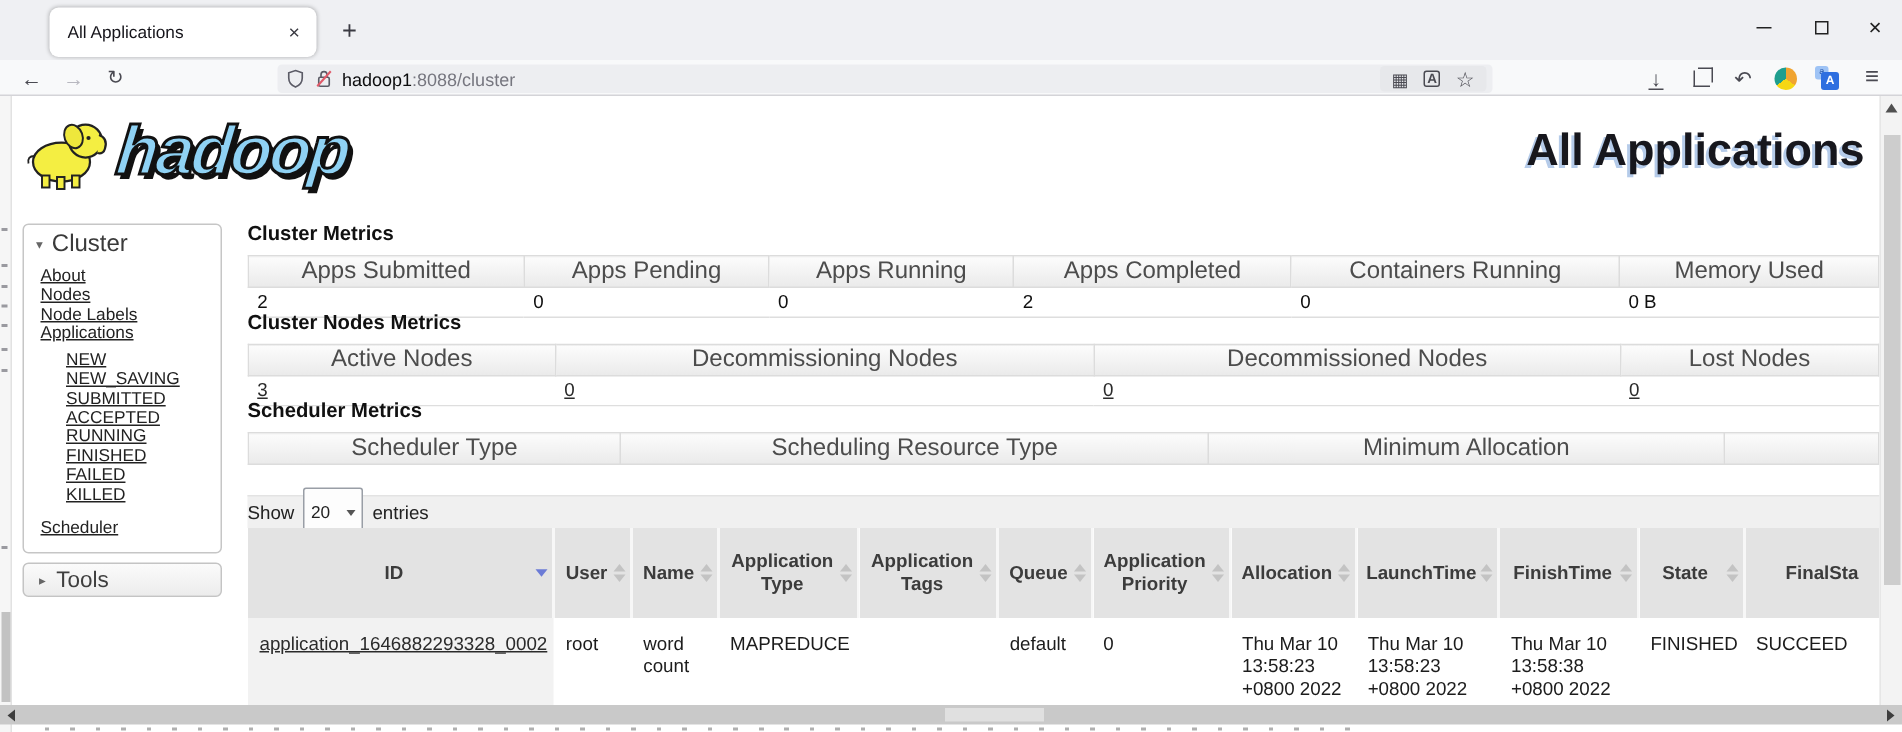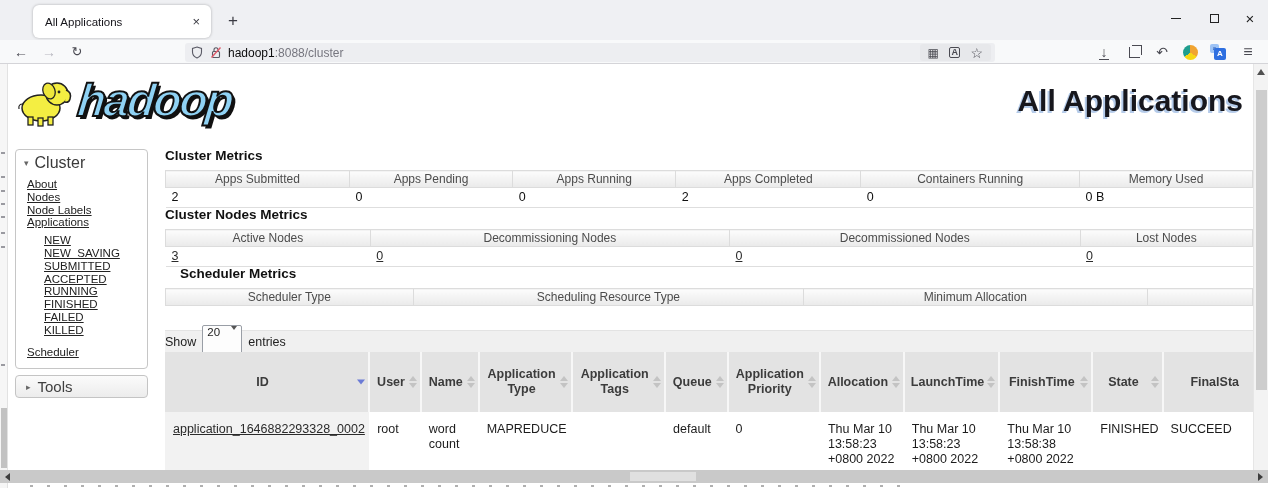--- a/index.html
+++ b/index.html
@@ -72,31 +72,31 @@
   .sched { padding-left:11px; margin-top:9px; }
   .tools-bar { margin-top:6px; height:23px; border:1px solid #c4c4c4; border-radius:4px;
                background:linear-gradient(#fbfbfb,#ececec); display:flex; align-items:center; gap:7px;
                padding-left:10px; font-size:15px; color:#3f3f3f; }
 
   
   .sec-title { left:165px; font-size:13.5px; font-weight:bold; color:#111; }
   .tblwrap { left:165px; width:1088px; overflow:hidden; }
   table.mt { border-collapse:collapse; table-layout:fixed; }
   .mt th { background:linear-gradient(#fcfcfc,#eaeaea); border:1px solid #dcdcdc; font-weight:normal;
-           color:#4c4c4c; font-size:12px; height:17px; padding:1px 3px; text-align:center; white-space:nowrap; overflow:hidden; }
+           color:#4c4c4c; font-size:16px; height:17px; padding:1px 3px; text-align:center; white-space:nowrap; overflow:hidden; }
   .mt td { background:#fff; border-bottom:1px solid #dedede; font-size:12.5px; color:#101010;
            padding:2px 4px 3px 6px; white-space:nowrap; overflow:hidden; }
   .mt td a { color:#2b2b2b; text-decoration:underline; cursor:pointer; }
 
   
   .showbar { left:165px; top:330px; width:1088px; height:22px; background:#f0f0f0;
              border-top:1px solid #e3e3e3; display:flex; align-items:center; gap:6px;
              padding-left:0; font-size:12.5px; color:#222; }
   .pgsel { width:40px; height:34px; border:1px solid #999ea6; border-radius:2px; background:#fdfdfd;
-           display:flex; align-items:flex-start; justify-content:space-between; padding:0 4px; font-size:11.5px; }
+           display:flex; align-items:center; justify-content:space-between; padding:0 4px; font-size:11.5px; }
   .chev-dn { width:0; height:0; border-left:3.5px solid transparent; border-right:3.5px solid transparent;
              border-top:4px solid #555; }
 
   
   table.apps { border-collapse:collapse; table-layout:fixed; }
   .apps th { position:relative; height:60px; background:#e3e3e3; color:#3c3c3c; font-size:12.5px;
              font-weight:bold; text-align:center; vertical-align:middle; padding:0 14px 0 6px;
              border-left:2px solid #f7f7f7; line-height:15px; }
   .apps th:first-child { border-left:none; }
   .apps th.left-th { text-align:right; padding-left:14px; }
@@ -305,21 +305,21 @@
       <tr>
         <td><a>3</a></td>
         <td><a>0</a></td>
         <td><a>0</a></td>
         <td><a>0</a></td>
       </tr>
     </tbody>
       </table>
   </div>
 
-  <div class="abs sec-title" style="top:266px;margin-left:15px;">Scheduler Metrics</div>
+  <div class="abs sec-title" style="top:266px;">Scheduler Metrics</div>
   <div class="abs tblwrap" style="top:288px;">
     <table class="mt">
       <colgroup>
           <col style="width:271px">
           <col style="width:426px">
           <col style="width:378px">
           <col style="width:120px">
         </colgroup>
       <tbody>
           <tr>

